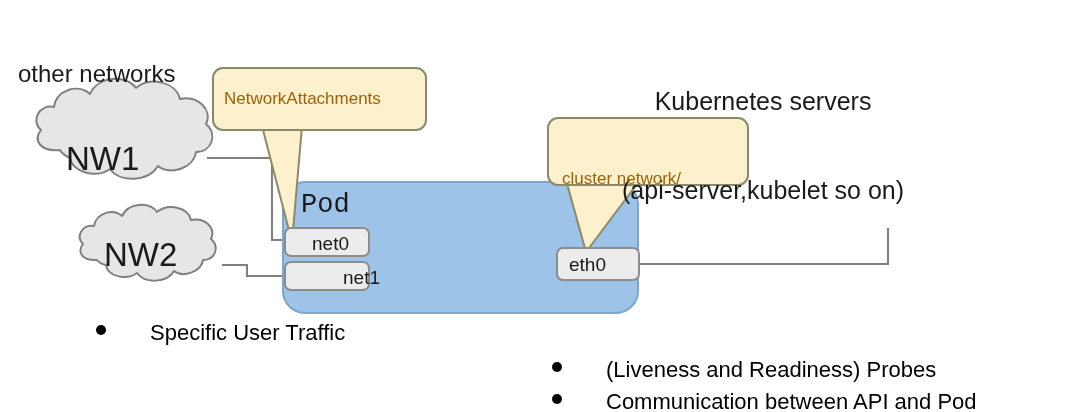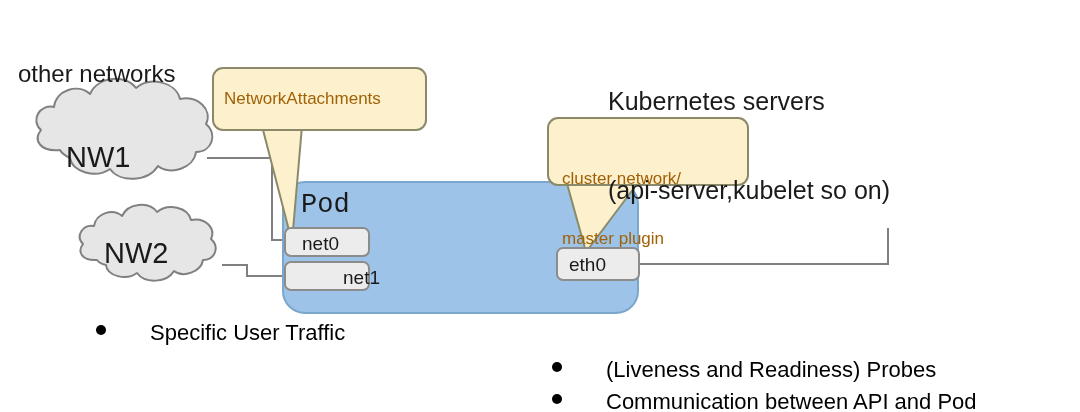--- a/index.html
+++ b/index.html
@@ -28,26 +28,26 @@
     white-space: pre;
     line-height: 1.18;
   }
   .other-nets {
     font-size: 24px;
     left: 18px;
     top: 60px;
   }
   .k8s-title {
     font-size: 25px;
-    left: 608px;
+    left: 622px;
     top: 28px;
-    text-align: left;
+    text-align: center;
   }
   .cloud-label {
-    font-size: 29px;
+    font-size: 33px;
   }
   .pod-label {
     font-size: 27px;
     left: 301px;
     top: 190px;
     font-family: Liberation Mono, monospace;
   }
   .callout-text {
     font-size: 17px;
     color: #a16207;
@@ -148,24 +148,23 @@
   <div class="txt cloud-label" style="left:66px; top:140px;">NW1</div>
 
   <div class="txt cloud-label" style="left:104px; top:236px;text-align:right;">NW2</div>
 
   <div class="txt pod-label">Pod</div>
 
   <div class="txt callout-text" style="left:224px; top:89px;">NetworkAttachments</div>
 
   <div class="txt callout-text" style="left:562px; top:129px;">
     <div>cluster network/</div>
-    <div>master plugin</div>
   </div>
 
-  <div class="txt iface-label" style="left:302px; top:233px;">net0</div>
+  <div class="txt iface-label" style="left:312px; top:233px;">net0</div>
 
   <div class="txt iface-label" style="left:296px; top:267px;margin-left:47px;">net1</div>
 
   <div class="txt iface-label" style="left:569px; top:254px;">eth0</div>
 
   <div class="bullets" style="left:96px; top:320px;">
     <div class="bullet-row">
       <span class="bullet-dot"></span>
       <span class="bullet-text">Specific User Traffic</span>
     </div>

